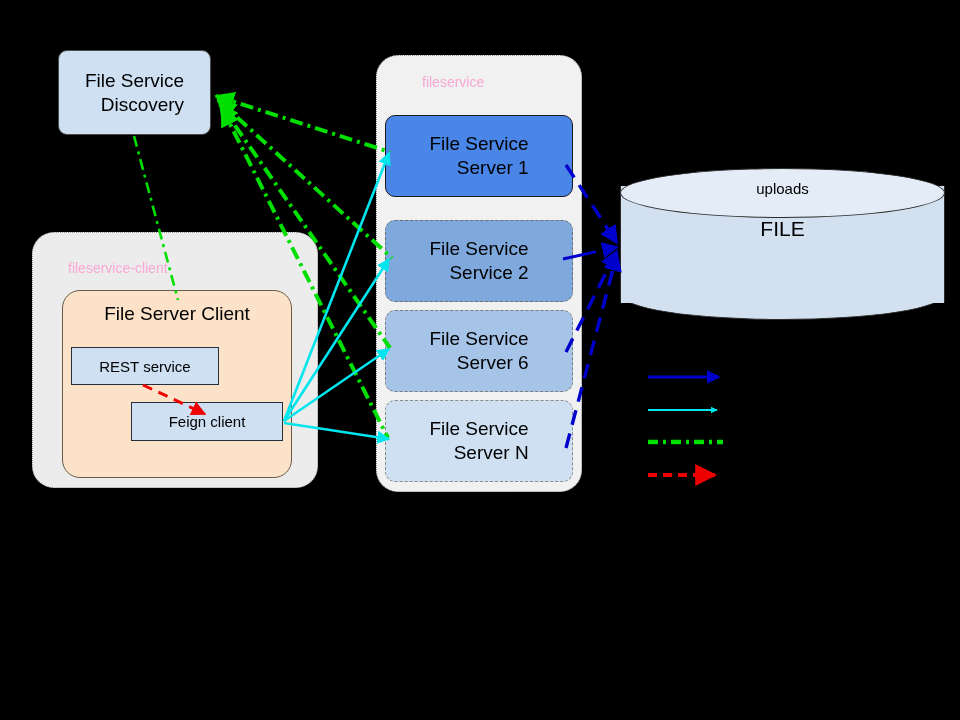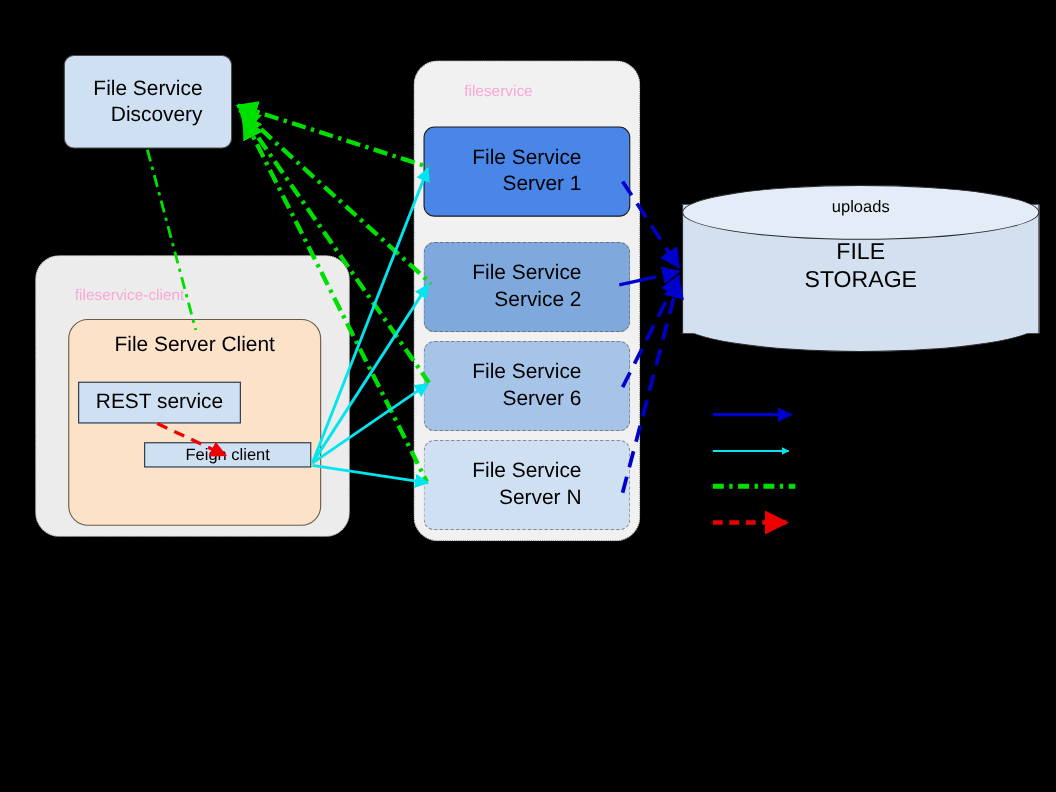--- a/index.html
+++ b/index.html
@@ -65,24 +65,24 @@
     align-items: flex-start;
     justify-content: center;
     padding-top: 12px;
     font-size: 19px;
   }
 
   #node-rest {
     left: 71px; top: 347px; width: 148px; height: 38px;
     background: #cfe0f3;
     border: 1px solid #25303d;
-    font-size: 19px;
+    font-size: 15px;
   }
   #node-feign {
-    left: 131px; top: 402px; width: 152px; height: 23px;
+    left: 131px; top: 402px; width: 152px; height: 39px;
     background: #cfe0f3;
     border: 1px solid #25303d;
     font-size: 15px;
   }
 
   
   #node-discovery {
     left: 58px; top: 50px; width: 153px; height: 85px;
     background: #cfe0f3;
     border: 1px solid #4a4a4a;
@@ -276,21 +276,20 @@
     </div>
   </div>
 
   <div id="node-storage">
     <div id="cyl-bottom"></div>
     <div id="cyl-body"></div>
     <div id="cyl-top"></div>
     <div id="cyl-top-label">uploads</div>
     <div id="cyl-main-label">
       <span>FILE</span><br>
-      <span>STORAGE</span>
     </div>
   </div>
 
   <svg id="legend" viewBox="0 0 110 125" xmlns="http://www.w3.org/2000/svg">
     <line x1="3" y1="15" x2="74" y2="15" stroke="#0000cd" stroke-width="3" marker-end="url(#arrow-blue-lg)"></line>
     <line x1="3" y1="48" x2="72" y2="48" stroke="#00e5ee" stroke-width="1.8" marker-end="url(#arrow-cyan-sm)"></line>
     <line x1="3" y1="80" x2="78" y2="80" stroke="#00e000" stroke-width="4.5" stroke-dasharray="10,5,3,5"></line>
     <line x1="3" y1="113" x2="70" y2="113" stroke="#ee0000" stroke-width="4" stroke-dasharray="9,6" marker-end="url(#arrow-red-lg)"></line>
   </svg>
 

